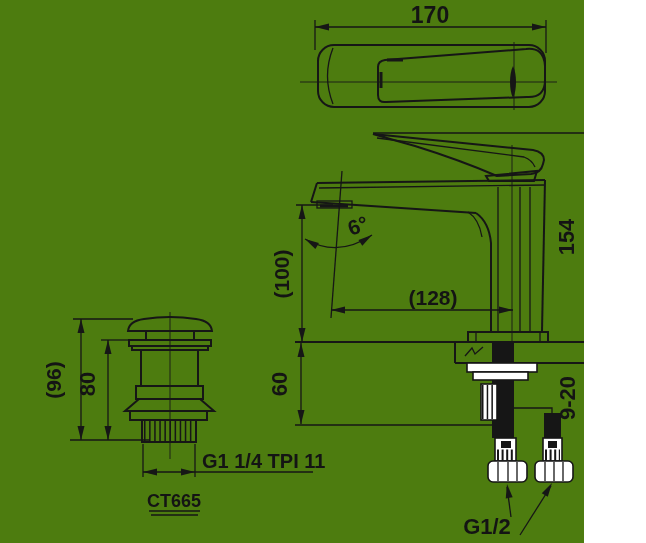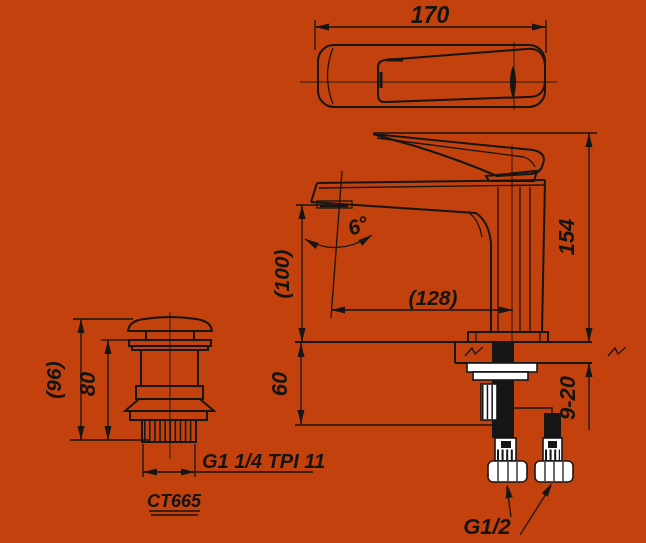--- a/index.html
+++ b/index.html
@@ -1,16 +1,16 @@
 <!DOCTYPE html>
 <html><head>
 <meta charset="utf-8">
 <style>
   html,body{margin:0;padding:0;background:#ffffff;}
-  .stage{width:646px;height:543px;background:#c2410c;position:relative;overflow:hidden;font-style:italic;}
+  .stage{width:584px;height:543px;background:#4d7c0f;position:relative;overflow:hidden;}
   svg{display:block;}
   .ln{stroke:#161616;fill:none;stroke-width:2;stroke-linejoin:miter;}
   .lt{stroke:#161616;fill:none;stroke-width:1.3;}
   .cl{stroke:#161616;fill:none;stroke-width:0.9;}
   .fb{fill:#161616;stroke:none;}
   .wf{fill:#ffffff;stroke:#161616;stroke-width:1.6;}
   text{font-family:"Liberation Sans","DejaVu Sans",sans-serif;font-weight:bold;fill:#141414;}
   .t23{font-size:23px;} .t21{font-size:21px;} .t20{font-size:20px;} .t18{font-size:18px;} .t22{font-size:22px;}
   .mid{text-anchor:middle;}
 </style>

